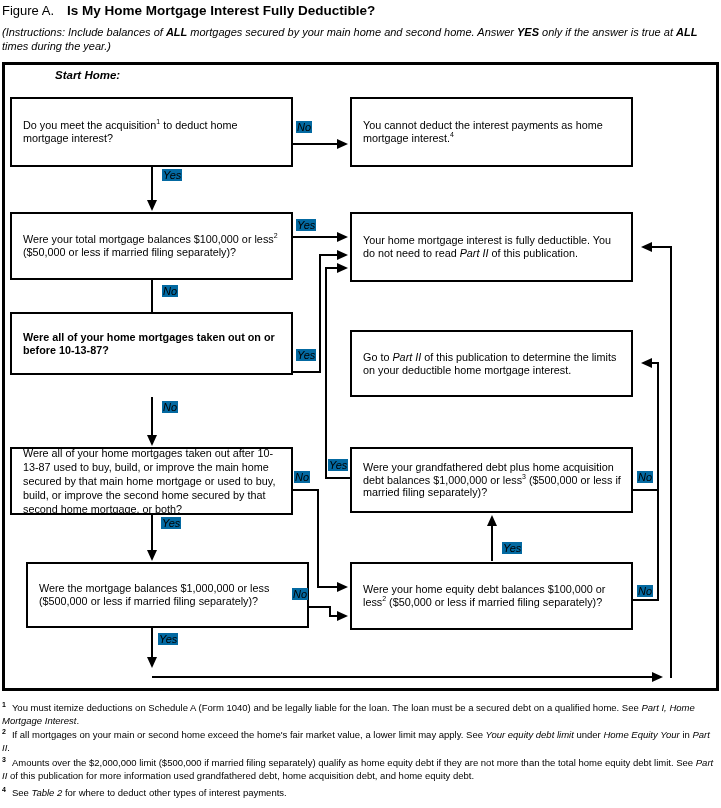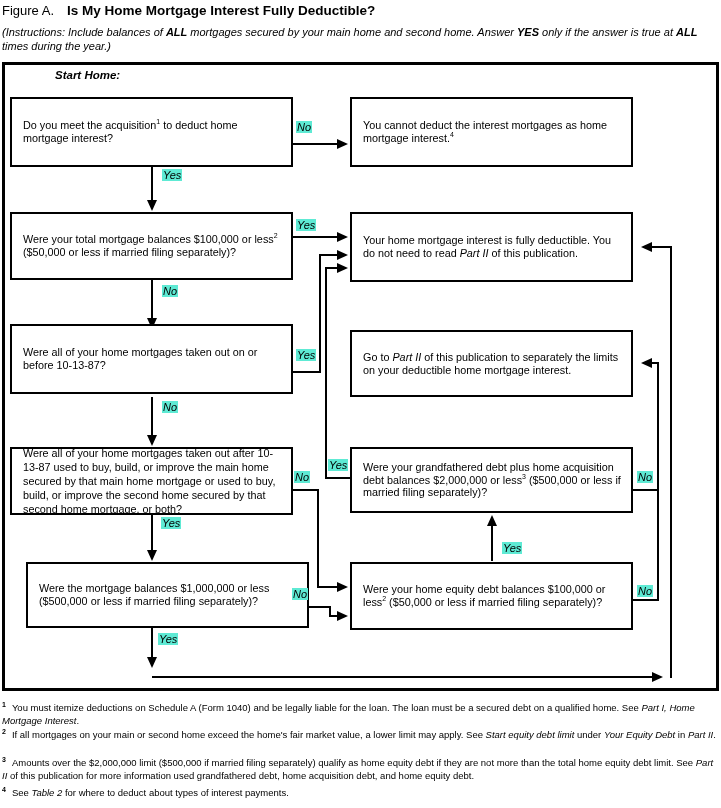--- a/index.html
+++ b/index.html
@@ -21,28 +21,28 @@
   
   .fbox{position:absolute;width:283px;border:2.5px solid #000;background:#fff;
         box-sizing:border-box;display:flex;align-items:center;
         font-size:10.8px;line-height:12.8px;padding:2px 7px 2px 11px;}
   .fbox sup{font-size:7px;line-height:0;}
   .fbox .s-i{font-style:italic;}
   #box-l1{left:10px;top:97px;height:70px;}
   #box-r1{left:350px;top:97px;height:70px;}
   #box-l2{left:10px;top:212px;height:68px;}
   #box-r2{left:350px;top:212px;height:70px;}
-  #box-l3{left:10px;top:324px;height:70px;}
+  #box-l3{left:10px;top:312px;height:63px;font-weight:bold;}
   #box-r3{left:350px;top:330px;height:67px;}
   #box-l4{left:10px;top:447px;height:68px;line-height:14px;}
   #box-r4{left:350px;top:447px;height:66px;}
   #box-l5{left:26px;top:562px;height:66px;}
   #box-r5{left:350px;top:562px;height:68px;}
   
-  .cl{position:absolute;font-size:11px;font-style:italic;background:#5eead4;
+  .cl{position:absolute;font-size:11px;font-style:italic;background:#0369a1;
       padding:0 1px;white-space:nowrap;}
   
   #arrows{position:absolute;left:0;top:0;}
   #arrows line,#arrows polyline{stroke:#000;stroke-width:2;fill:none;}
   
   .footnote{position:absolute;left:2px;width:717px;font-size:9.5px;line-height:13px;}
   .footnote sup{font-size:7px;font-weight:bold;margin-right:6px;line-height:0;}
   .footnote .s-i{font-style:italic;}
   #fn1{top:701px;} #fn2{top:728px;} #fn3{top:756px;} #fn4{top:786px;}
 </style>
@@ -82,39 +82,39 @@
     <polyline points="658,601 658,363 643,363" marker-end="url(#ah)"></polyline>
   </svg>
 
   <div id="frame"></div>
   <div id="starthere">Start Home:</div>
 
   <div class="fbox" id="box-l1">
     <span><span>Do you meet the acquisition</span><sup>1</sup><span> to deduct home mortgage interest?</span></span>
   </div>
   <div class="fbox" id="box-r1">
-    <span><span>You cannot deduct the interest mortgages as home mortgage interest.</span><sup>4</sup></span>
+    <span><span>You cannot deduct the interest payments as home mortgage interest.</span><sup>4</sup></span>
   </div>
   <div class="fbox" id="box-l2">
     <span><span>Were your total mortgage balances $100,000 or less</span><sup>2</sup><span> ($50,000 or less if married filing separately)?</span></span>
   </div>
   <div class="fbox" id="box-r2">
     <span><span>Your home mortgage interest is fully deductible. You do not need to read </span><span class="s-i">Part II</span><span> of this publication.</span></span>
   </div>
   <div class="fbox" id="box-l3">
     <span><span>Were all of your home mortgages taken out on or before 10-13-87?</span></span>
   </div>
   <div class="fbox" id="box-r3">
-    <span><span>Go to </span><span class="s-i">Part II</span><span> of this publication to separately the limits on your deductible home mortgage interest.</span></span>
+    <span><span>Go to </span><span class="s-i">Part II</span><span> of this publication to determine the limits on your deductible home mortgage interest.</span></span>
   </div>
   <div class="fbox" id="box-l4">
     <span><span>Were all of your home mortgages taken out after 10-13-87 used to buy, build, or improve the main home secured by that main home mortgage or used to buy, build, or improve the second home secured by that second home mortgage, or both?</span></span>
   </div>
   <div class="fbox" id="box-r4">
-    <span><span>Were your grandfathered debt plus home acquisition debt balances $2,000,000 or less</span><sup>3</sup><span> ($500,000 or less if married filing separately)?</span></span>
+    <span><span>Were your grandfathered debt plus home acquisition debt balances $1,000,000 or less</span><sup>3</sup><span> ($500,000 or less if married filing separately)?</span></span>
   </div>
   <div class="fbox" id="box-l5">
     <span><span>Were the mortgage balances $1,000,000 or less ($500,000 or less if married filing separately)?</span></span>
   </div>
   <div class="fbox" id="box-r5">
     <span><span>Were your home equity debt balances $100,000 or less</span><sup>2</sup><span> ($50,000 or less if married filing separately)?</span></span>
   </div>
 
   <span class="cl" style="left:296px;top:121px;">No</span>
   <span class="cl" style="left:162px;top:169px;">Yes</span>
@@ -128,22 +128,22 @@
   <span class="cl" style="left:292px;top:588px;">No</span>
   <span class="cl" style="left:158px;top:633px;">Yes</span>
   <span class="cl" style="left:502px;top:542px;">Yes</span>
   <span class="cl" style="left:637px;top:471px;">No</span>
   <span class="cl" style="left:637px;top:585px;">No</span>
 
   <div class="footnote" id="fn1">
     <sup>1</sup><span><span>You must itemize deductions on Schedule A (Form 1040) and be legally liable for the loan. The loan must be a secured debt on a qualified home. See </span><span class="s-i">Part I, Home Mortgage Interest</span><span>.</span></span>
   </div>
   <div class="footnote" id="fn2">
-    <sup>2</sup><span><span>If all mortgages on your main or second home exceed the home's fair market value, a lower limit may apply. See </span><span class="s-i">Start equity debt limit</span><span> under </span><span class="s-i">Your Equity Debt</span><span> in </span><span class="s-i">Part II</span><span>.</span></span>
+    <sup>2</sup><span><span>If all mortgages on your main or second home exceed the home's fair market value, a lower limit may apply. See </span><span class="s-i">Your equity debt limit</span><span> under </span><span class="s-i">Home Equity Your</span><span> in </span><span class="s-i">Part II</span><span>.</span></span>
   </div>
   <div class="footnote" id="fn3">
     <sup>3</sup><span><span>Amounts over the $2,000,000 limit ($500,000 if married filing separately) qualify as home equity debt if they are not more than the total home equity debt limit. See </span><span class="s-i">Part II</span><span> of this publication for more information used grandfathered debt, home acquisition debt, and home equity debt.</span></span>
   </div>
   <div class="footnote" id="fn4">
-    <sup>4</sup><span><span>See </span><span class="s-i">Table 2</span><span> for where to deduct about types of interest payments.</span></span>
+    <sup>4</sup><span><span>See </span><span class="s-i">Table 2</span><span> for where to deduct other types of interest payments.</span></span>
   </div>
 
 </div>
 
 </body></html>

